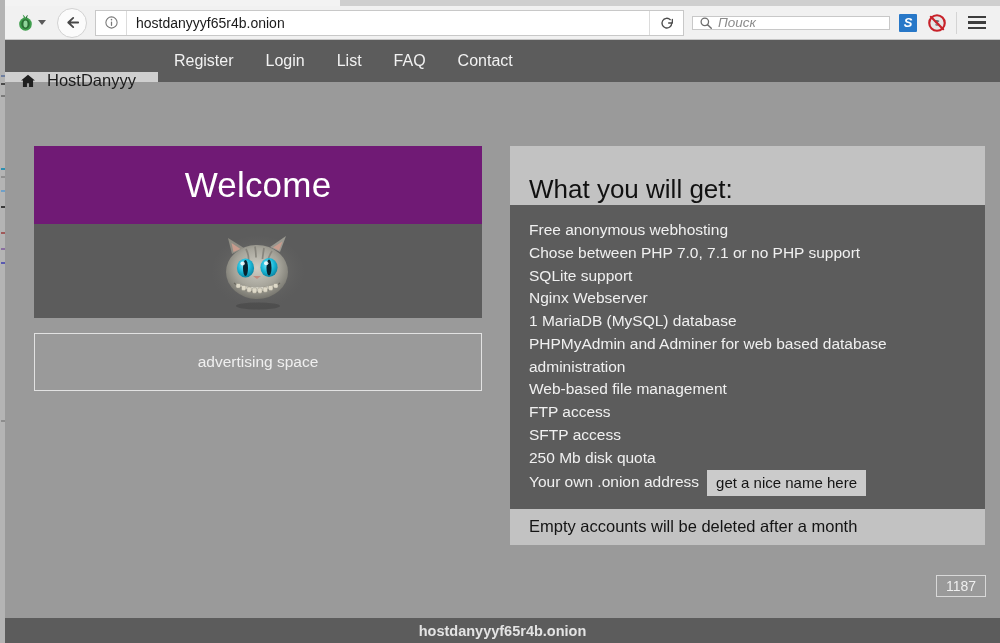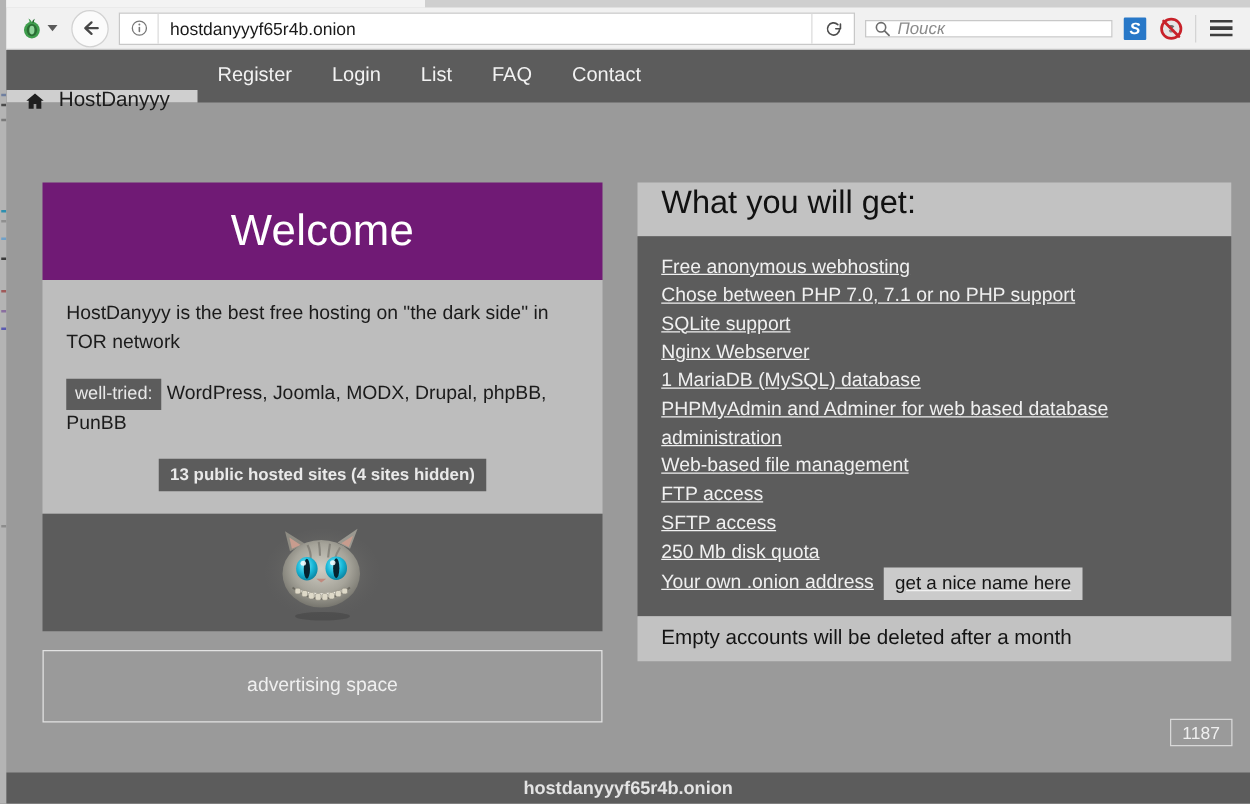--- a/index.html
+++ b/index.html
@@ -341,42 +341,41 @@
     display: flex;
     align-items: center;
     justify-content: center;
     color: #efefef;
     font-size: 15.5px;
     cursor: pointer;
   }
 
   .panel-get-head {
     background: #c2c2c2;
-    height: 43px;
-    display: flex;
-    align-items: flex-start;
+    height: 59px;
+    display: flex;
+    align-items: flex-end;
     padding-left: 19px;
   }
   .panel-get-head h2 {
     margin: 0;
     font-size: 26px;
     font-weight: normal;
     color: #111111;
   }
   .panel-get-body {
     background: #5c5c5c;
     padding: 14px 19px 13px 19px;
   }
   .feature-list {
     margin: 0; padding: 0;
     list-style: none;
     color: #f0f0f0;
     font-size: 15.5px;
     line-height: 1.47;
-    text-decoration: underline;
   }
   .feature-list li { margin: 0; }
   .onion-line {
     display: flex;
     align-items: center;
     gap: 8px;
     flex-wrap: wrap;
   }
   .badge-light {
     display: inline-block;
@@ -535,30 +534,20 @@
     </div>
 
     <div class="content">
 
       <div class="col-left">
 
         <div class="panel-welcome-head">
           <h1>Welcome</h1>
         </div>
 
-        <div class="panel-welcome-body">
-          <p class="intro-line">HostDanyyy is the best free hosting on "the dark side" in TOR network</p>
-          <p class="welltried-line">
-            <span class="badge-dark">well-tried:</span>
-            <span>WordPress, Joomla, MODX, Drupal, phpBB, PunBB</span>
-          </p>
-          <p class="sites-badge-row">
-            <span class="sites-badge">13 public hosted sites (4 sites hidden)</span>
-          </p>
-        </div>
 
         <div class="cat-panel">
           <svg width="104" height="86" viewBox="0 0 104 86">
             <defs>
               <radialGradient id="fur" cx="50%" cy="42%" r="62%">
                 <stop offset="0%" stop-color="#cfcdc4"></stop>
                 <stop offset="58%" stop-color="#a6a49a"></stop>
                 <stop offset="100%" stop-color="#6e6d66"></stop>
               </radialGradient>
               <radialGradient id="glow" cx="50%" cy="48%" r="55%">

